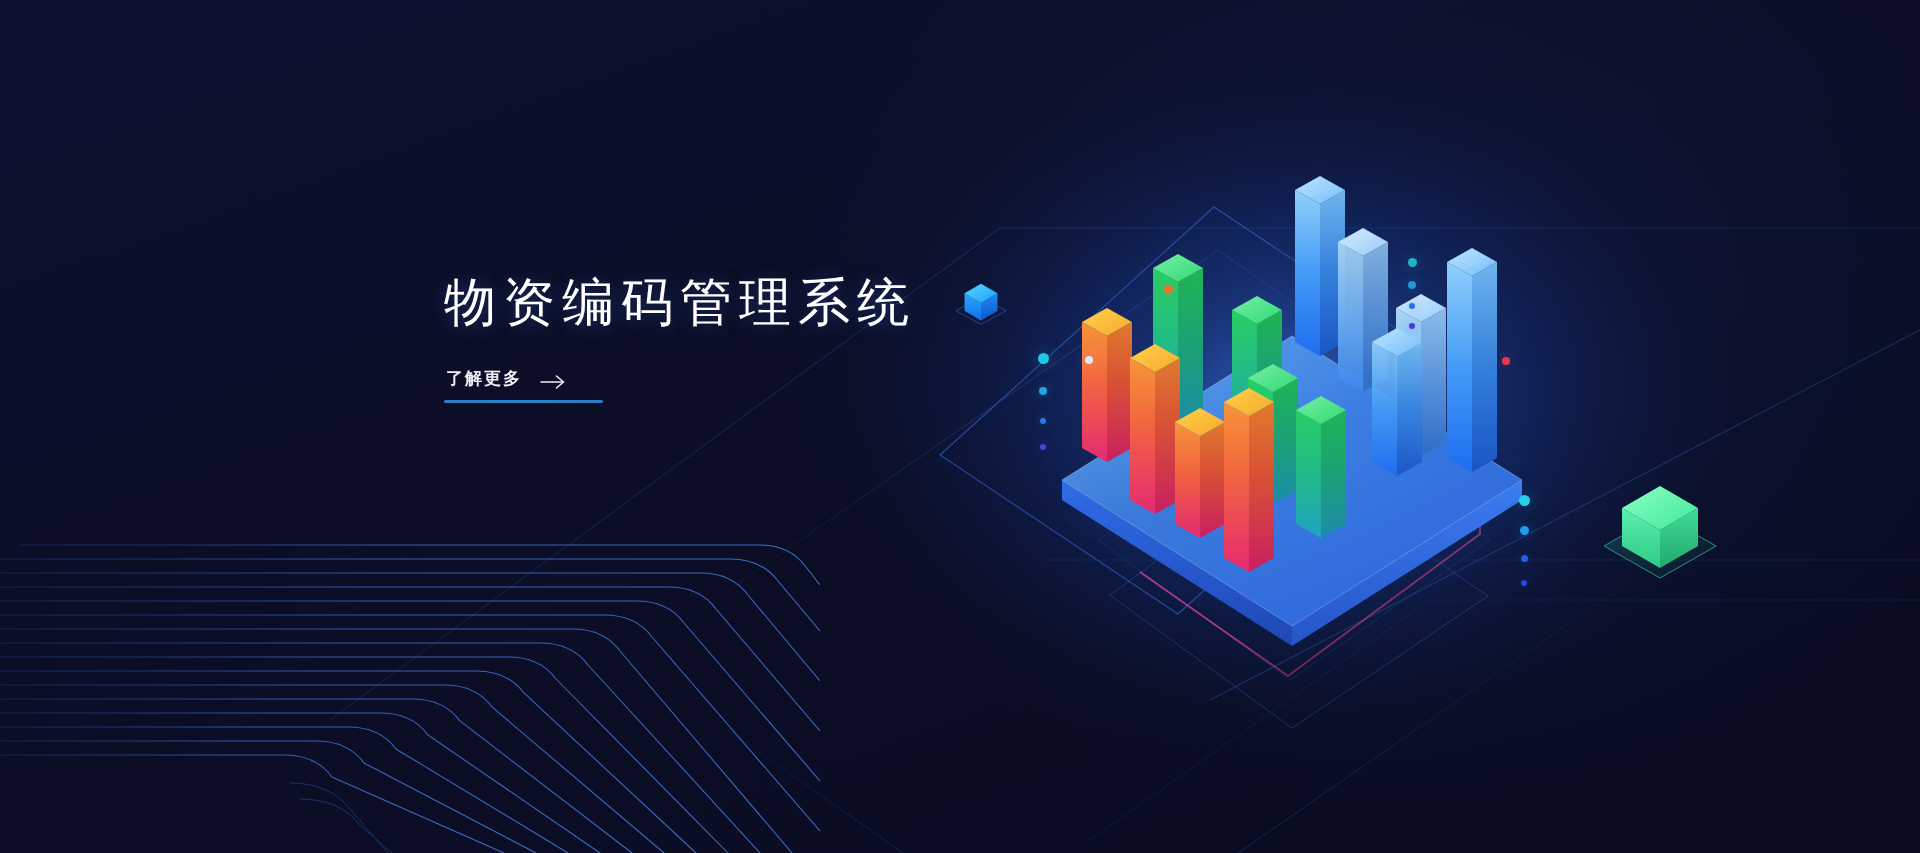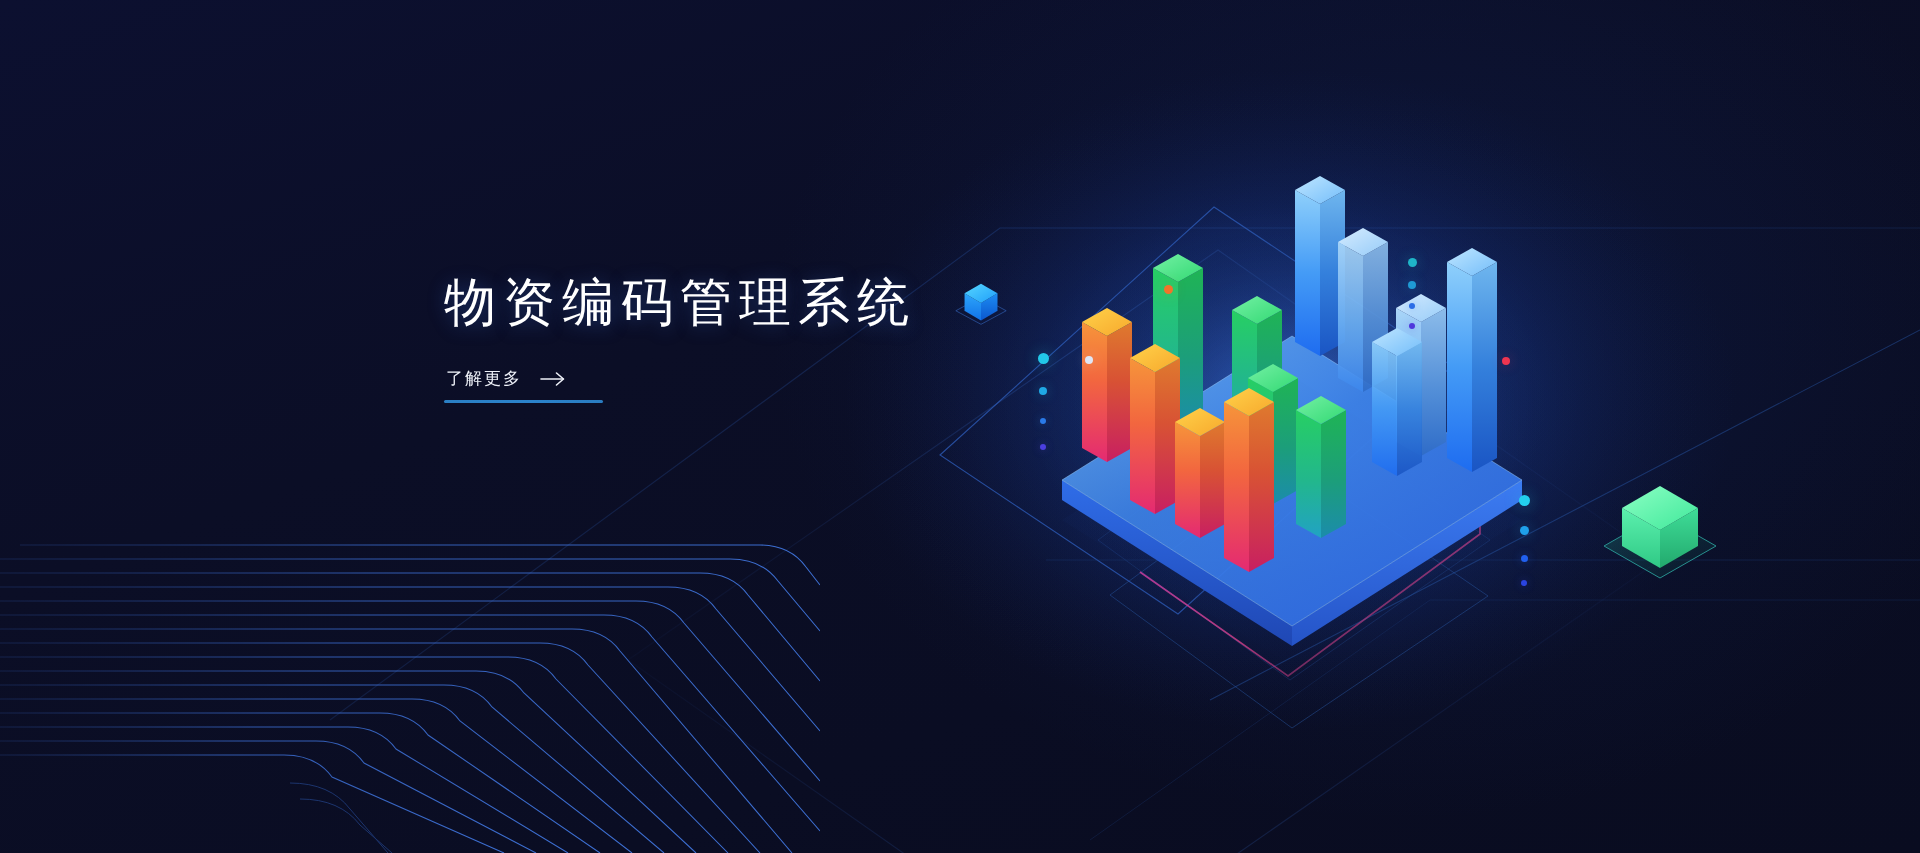--- a/index.html
+++ b/index.html
@@ -52,23 +52,24 @@
     white-space:nowrap;
   }
 
   .cta {
     margin-top:33px;
     display:inline-flex;
     flex-direction:column;
     width:159px;
   }
   .cta-inner {
-    display:flex; align-items:center; gap:18px;
+    display:flex; align-items:flex-end; gap:18px;
     padding:0 2px 10px 2px;
     cursor:pointer;
+    font-weight:bold;
   }
   .cta-label {
     font-size:17px; color:#eef1f8; letter-spacing:2px; white-space:nowrap;
   }
   .cta-arrow { width:26px; height:16px; display:block; flex:0 0 auto; }
   .cta-rule {
     height:3px; width:159px; border-radius:2px;
     background:linear-gradient(90deg,#2b7fc4 0%,#2b83cc 55%,#2a7cc0 100%);
   }
 

